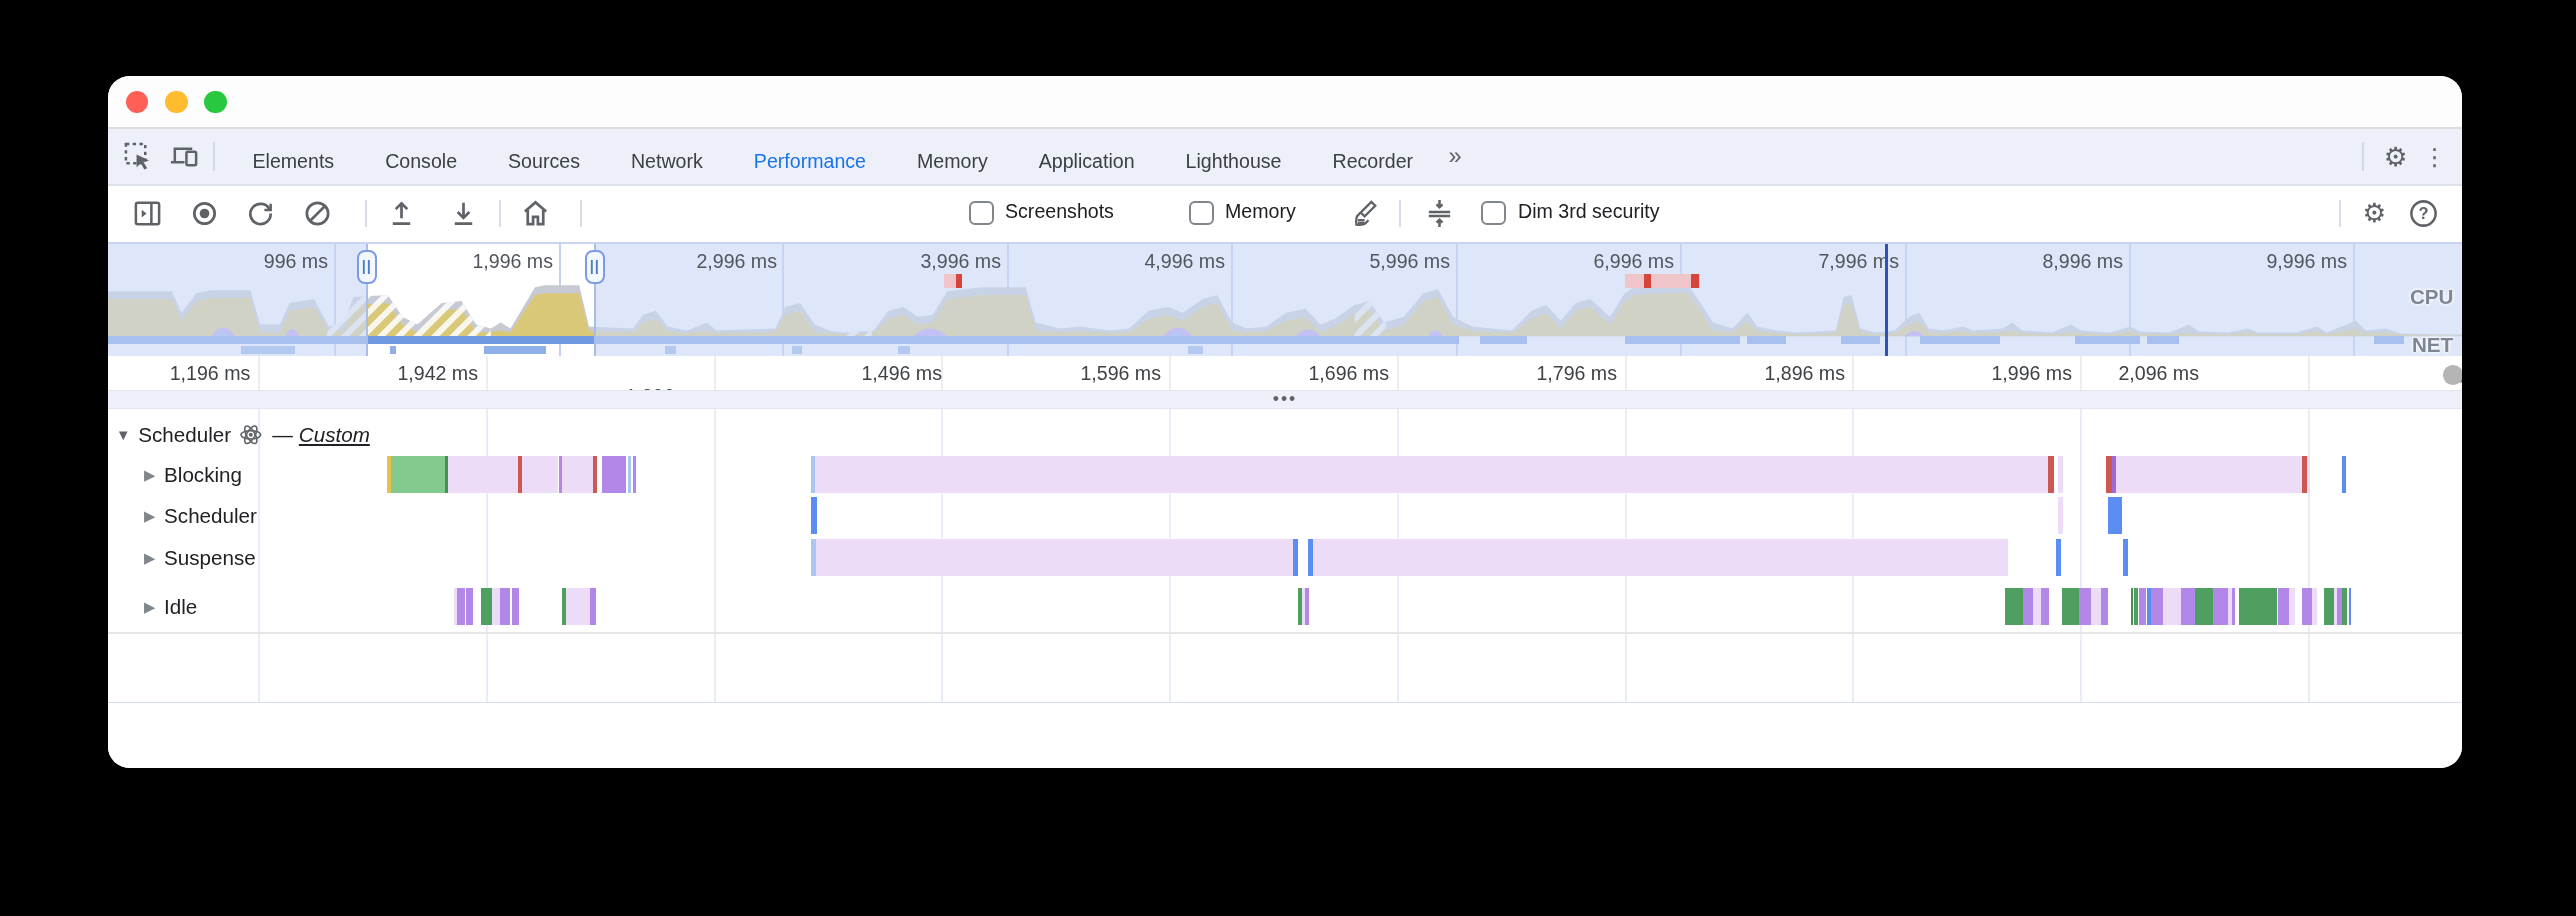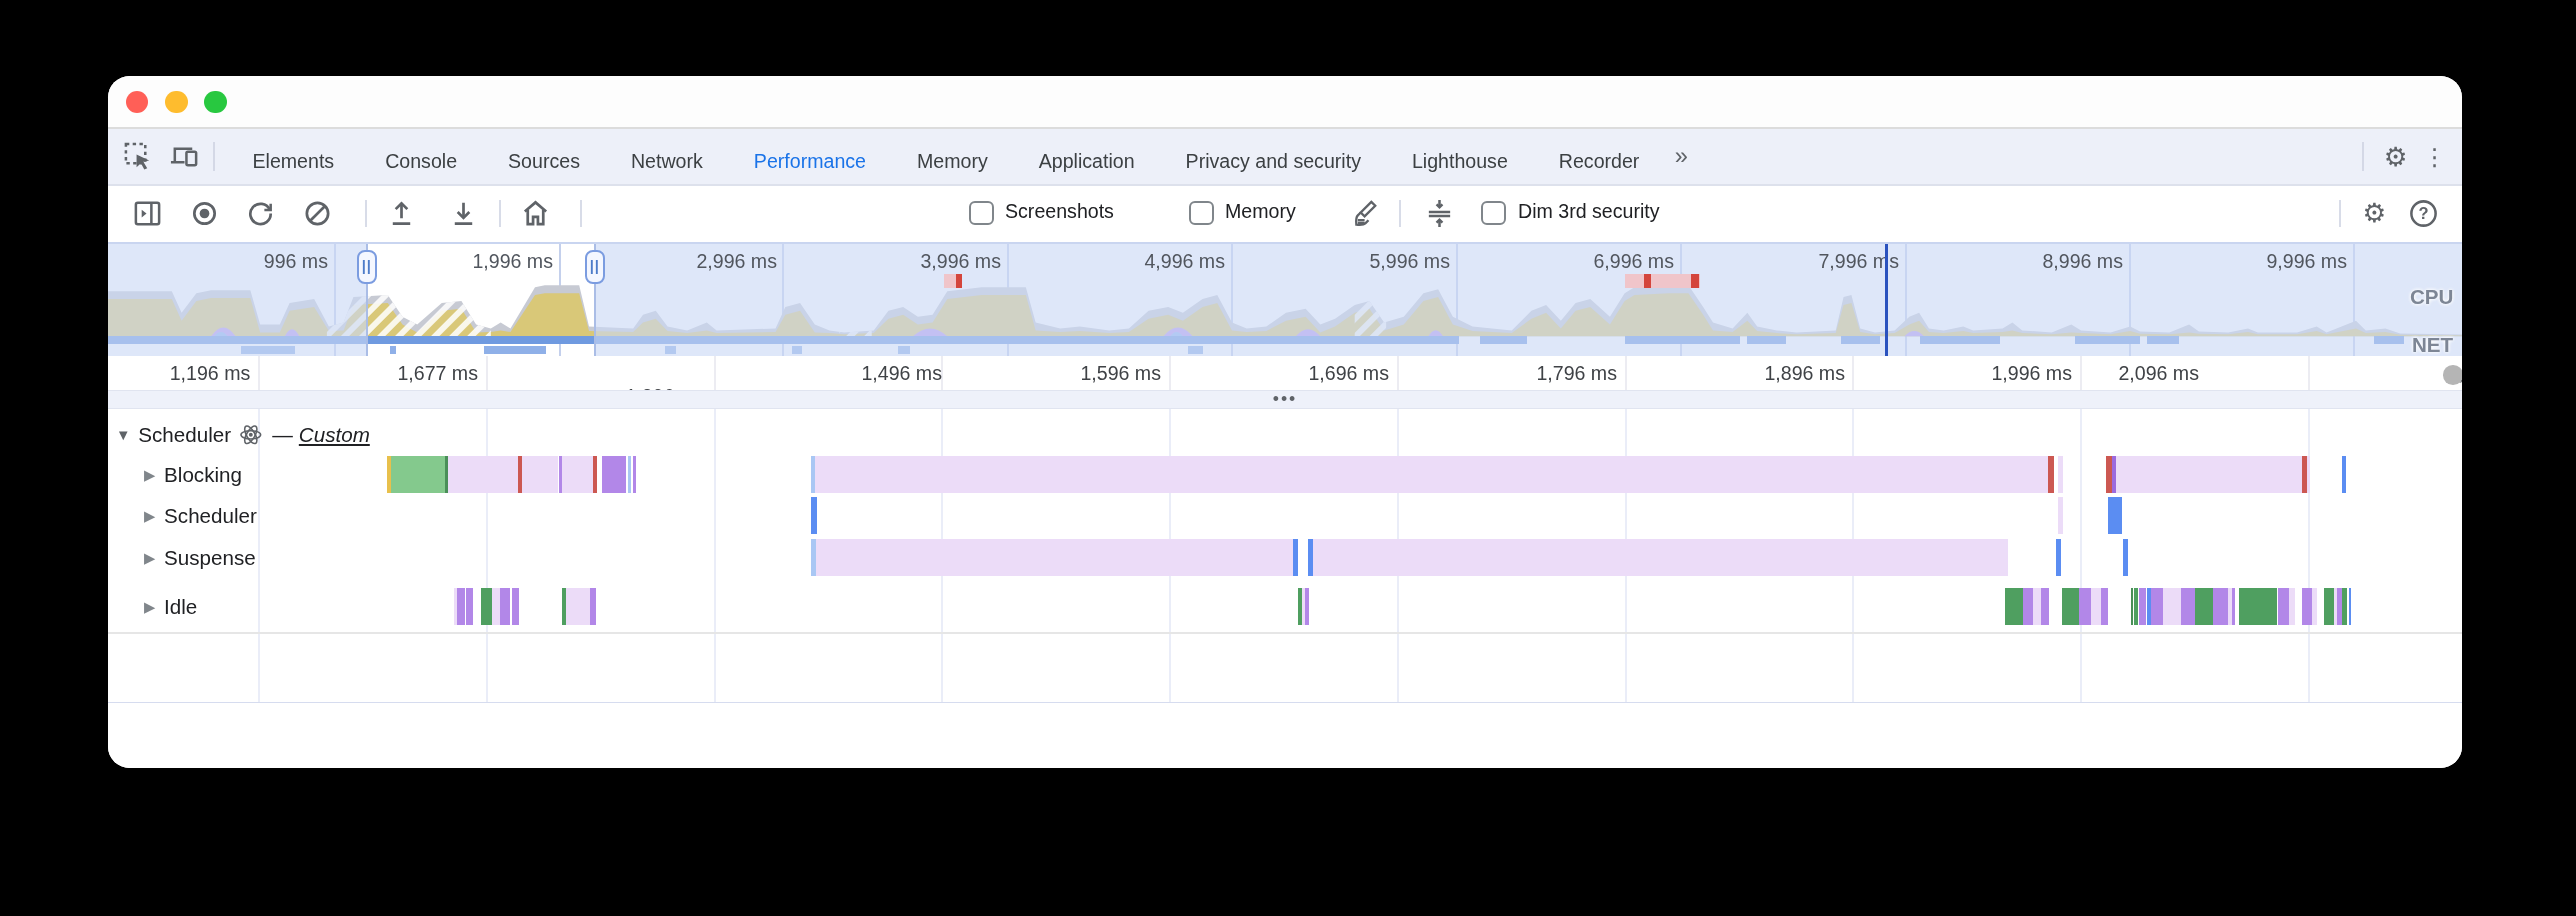--- a/index.html
+++ b/index.html
@@ -94,21 +94,20 @@
       </span>
       <span class="vsep"></span>
       <div id="tabs-container" style="display:flex;align-items:center;">
           <div class="tab">Elements</div>
           <div class="tab">Console</div>
           <div class="tab">Sources</div>
           <div class="tab">Network</div>
           <div class="tab active">Performance</div>
           <div class="tab">Memory</div>
           <div class="tab">Application</div>
-          <div class="tab">Privacy and security</div>
           <div class="tab">Lighthouse</div>
           <div class="tab">Recorder</div>
         </div>
       <span class="tab-more">»</span>
       <div class="tab-underline"></div>
     </div>
     <div class="tabbar-right" style="background:#edf0f9;">
       <span class="vsep"></span>
       <span class="glyph-btn">⚙</span>
       <span class="glyph-btn" style="font-size:23.6px;margin-right:7.9px;">⋮</span>
@@ -274,21 +273,21 @@
         <div class="ov-handle" style="left: 477px;">||</div>
         <div class="playhead" style="left: 1777px;"></div>
         <div class="cpu-label" style="left: 2302px; top: 41px;">CPU</div>
         <div class="net-label" style="left: 2304px; top: 89px;">NET</div>
       </div>
 
     <div class="ruler" id="ruler">
         <div class="ruler-tick" style="left: 150px;"></div>
         <div class="ruler-label" style="left: -18.7px;">1,196 ms</div>
         <div class="ruler-tick" style="left: 378px;"></div>
-        <div class="ruler-label" style="left: 209px;">1,677 ms</div>
+        <div class="ruler-label" style="left: 209px;">1,942 ms</div>
         <div class="ruler-tick" style="left: 606px;"></div>
         <div class="ruler-label" style="left: 437px; margin-top: 23px;">1,396 ms</div>
         <div class="ruler-tick" style="left: 833px;"></div>
         <div class="ruler-label" style="left: 673px;">1,496 ms</div>
         <div class="ruler-tick" style="left: 1061px;"></div>
         <div class="ruler-label" style="left: 892px;">1,596 ms</div>
         <div class="ruler-tick" style="left: 1289px;"></div>
         <div class="ruler-label" style="left: 1120px;">1,696 ms</div>
         <div class="ruler-tick" style="left: 1517px;"></div>
         <div class="ruler-label" style="left: 1348px;">1,796 ms</div>

